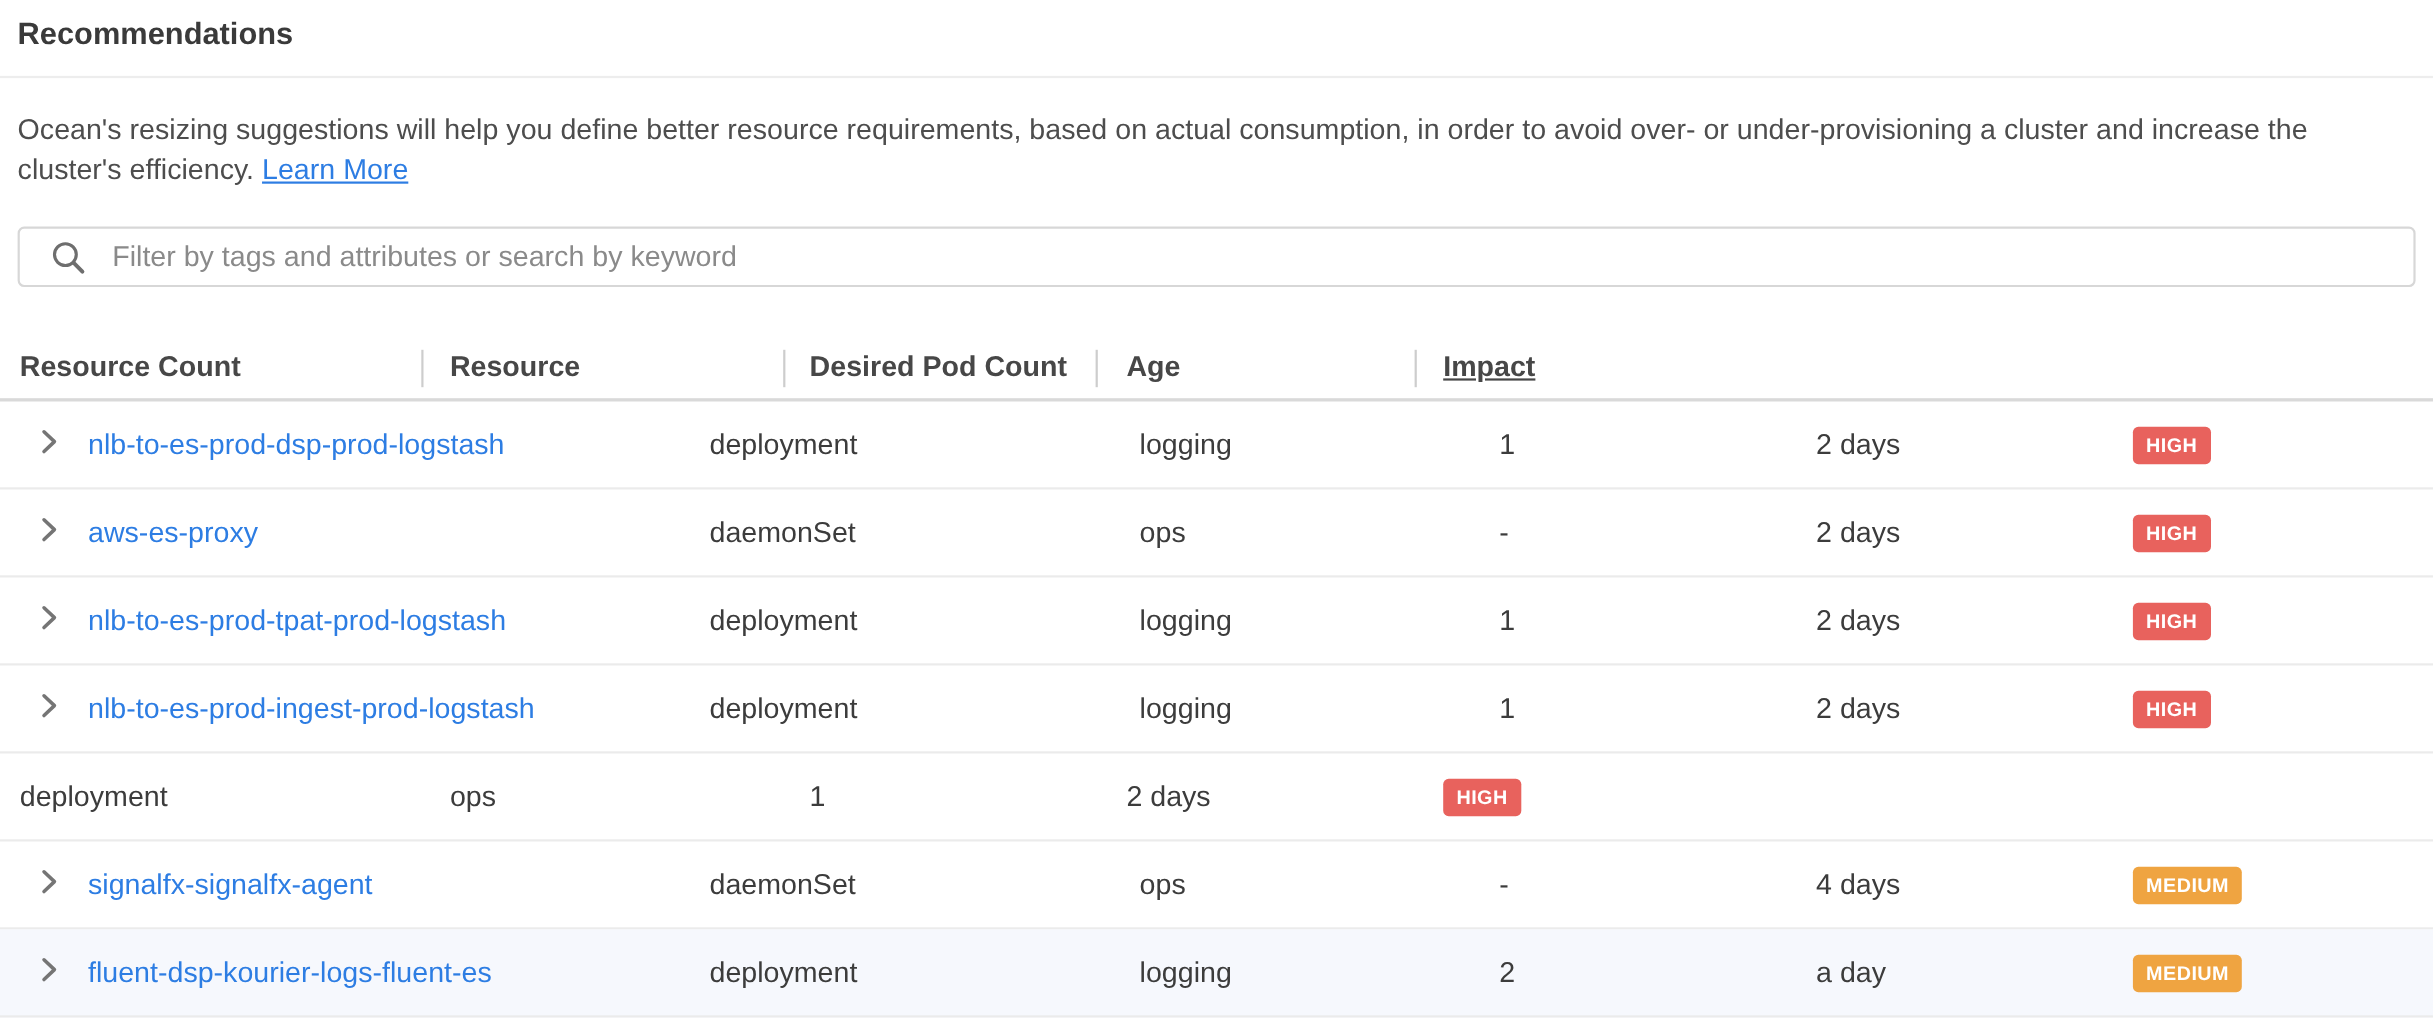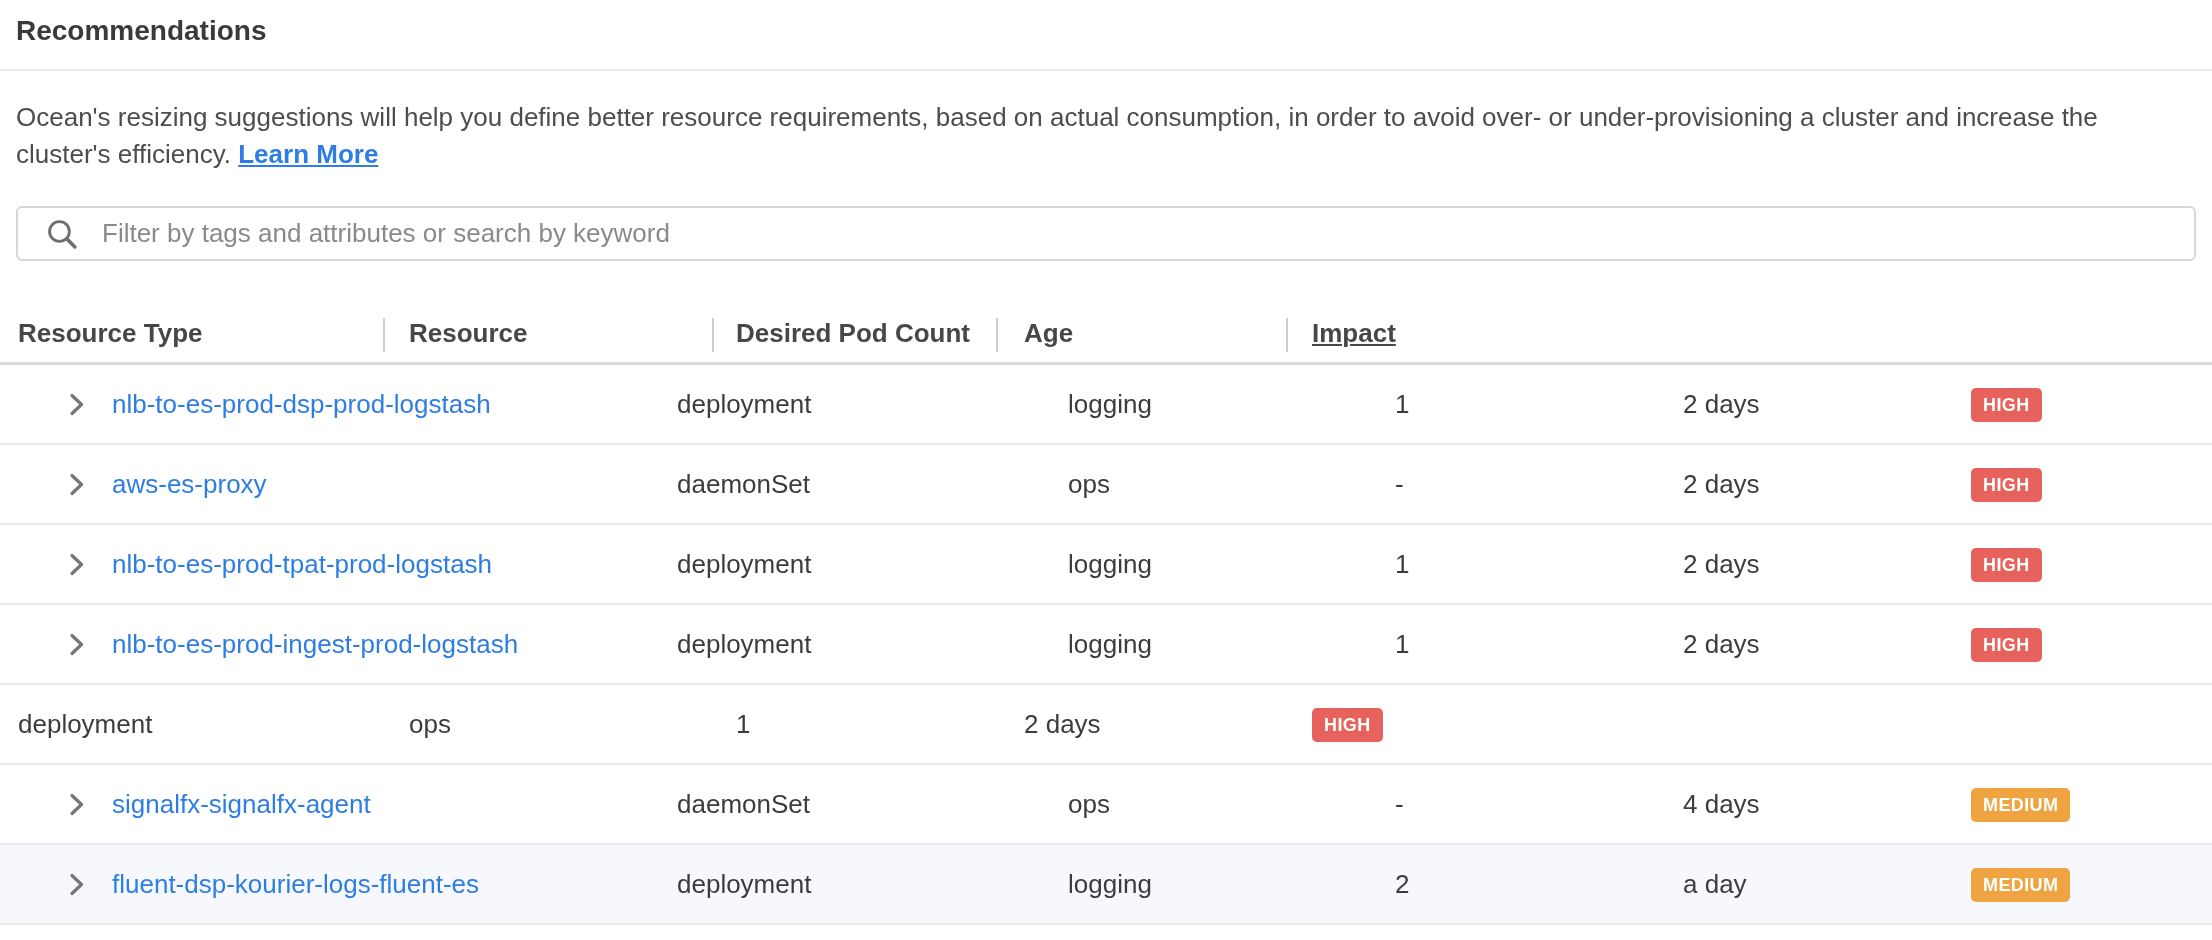--- a/index.html
+++ b/index.html
@@ -8,21 +8,21 @@
     width:2212px; height:940px; overflow:hidden; background:#ffffff;
     font-family:"Liberation Sans", sans-serif; color:#3c3c3c;
   }
   .page-title {
     margin:13px 16px 0; font-size:28px; font-weight:700; color:#3a3a3a; line-height:36px;
   }
   .title-divider { height:2px; background:#ededed; margin-top:20px; }
   .description {
     margin:28px 16px 0; font-size:26px; line-height:37px; color:#4d4d4d; max-width:2180px;
   }
-  .learn-more { color:var(--link,#2d7de3); text-decoration:underline; cursor:pointer;font-weight:bold; }
+  .learn-more { color:var(--link,#2d7de3); text-decoration:underline; cursor:pointer; }
   .searchbar {
     margin:33px 16px 0; height:55px; border:2px solid #d7d7d7; border-radius:6px;
     display:flex; align-items:center; padding:0 20px 0 26px; background:#fff;
   }
   .search-icon { display:flex; margin-right:20px; flex:none; }
   .search-input {
     flex:1; border:none; outline:none; font-size:26px; font-family:inherit;
     color:#3c3c3c; background:transparent;
   }
   .search-input::placeholder { color:#8a8a8a; }
@@ -37,21 +37,21 @@
   }
   .c1 { width:627px; padding-left:83px; }
   .c2 { width:383px; padding-left:18px; }
   .c3 { width:329px; padding-left:26px; }
   .c4 { width:284px; padding-left:24px; }
   .c5 { width:290px; padding-left:28px; }
   .c6 { flex:1;     padding-left:26px;text-decoration:underline; }
 
   .row { height:80px; display:flex; align-items:center; border-bottom:2px solid #ebebeb; }
   .cell { font-size:26px; color:#3c3c3c; }
-  .row .c1 { padding-left:36px; display:flex; align-items:center; gap:27px;margin-left:32px; }
+  .row .c1 { padding-left:36px; display:flex; gap:27px; }
   .res-link { color:var(--link,#2d7de3); text-decoration:none; font-size:26px; cursor:pointer; }
   .chevron { display:flex; cursor:pointer; flex:none; }
   .badge {
     display:inline-block; color:#ffffff; font-weight:700; font-size:18px;
     letter-spacing:0.4px; padding:7px 12px 6px; border-radius:5px;
   }
 </style>
 </head>
 <body style="--link: #2d7de3;">
 
@@ -69,21 +69,21 @@
       <svg width="36" height="36" viewBox="0 0 24 24">
         <circle cx="10.3" cy="10.3" r="6.6" fill="none" stroke="#6e6e6e" stroke-width="1.9"></circle>
         <line x1="15.2" y1="15.2" x2="20.6" y2="20.6" stroke="#6e6e6e" stroke-width="2.4" stroke-linecap="round"></line>
       </svg>
     </span>
     <input class="search-input" type="text" placeholder="Filter by tags and attributes or search by keyword" style="">
   </div>
 
   <div class="table">
     <div class="thead">
-      <div class="hdr c2">Resource Type</div>
+      <div class="hdr c2">Resource Count</div>
       <div class="hdr c3">Resource</div>
       <div class="hdr c4">Desired Pod Count</div>
       <div class="hdr c5">Age</div>
       <div class="hdr c6">Impact</div>
     </div>
     <div id="rows">
   <div class="row">
     <div class="cell c1">
       <span class="chevron">
         <svg width="17" height="25" viewBox="0 0 17 25">

